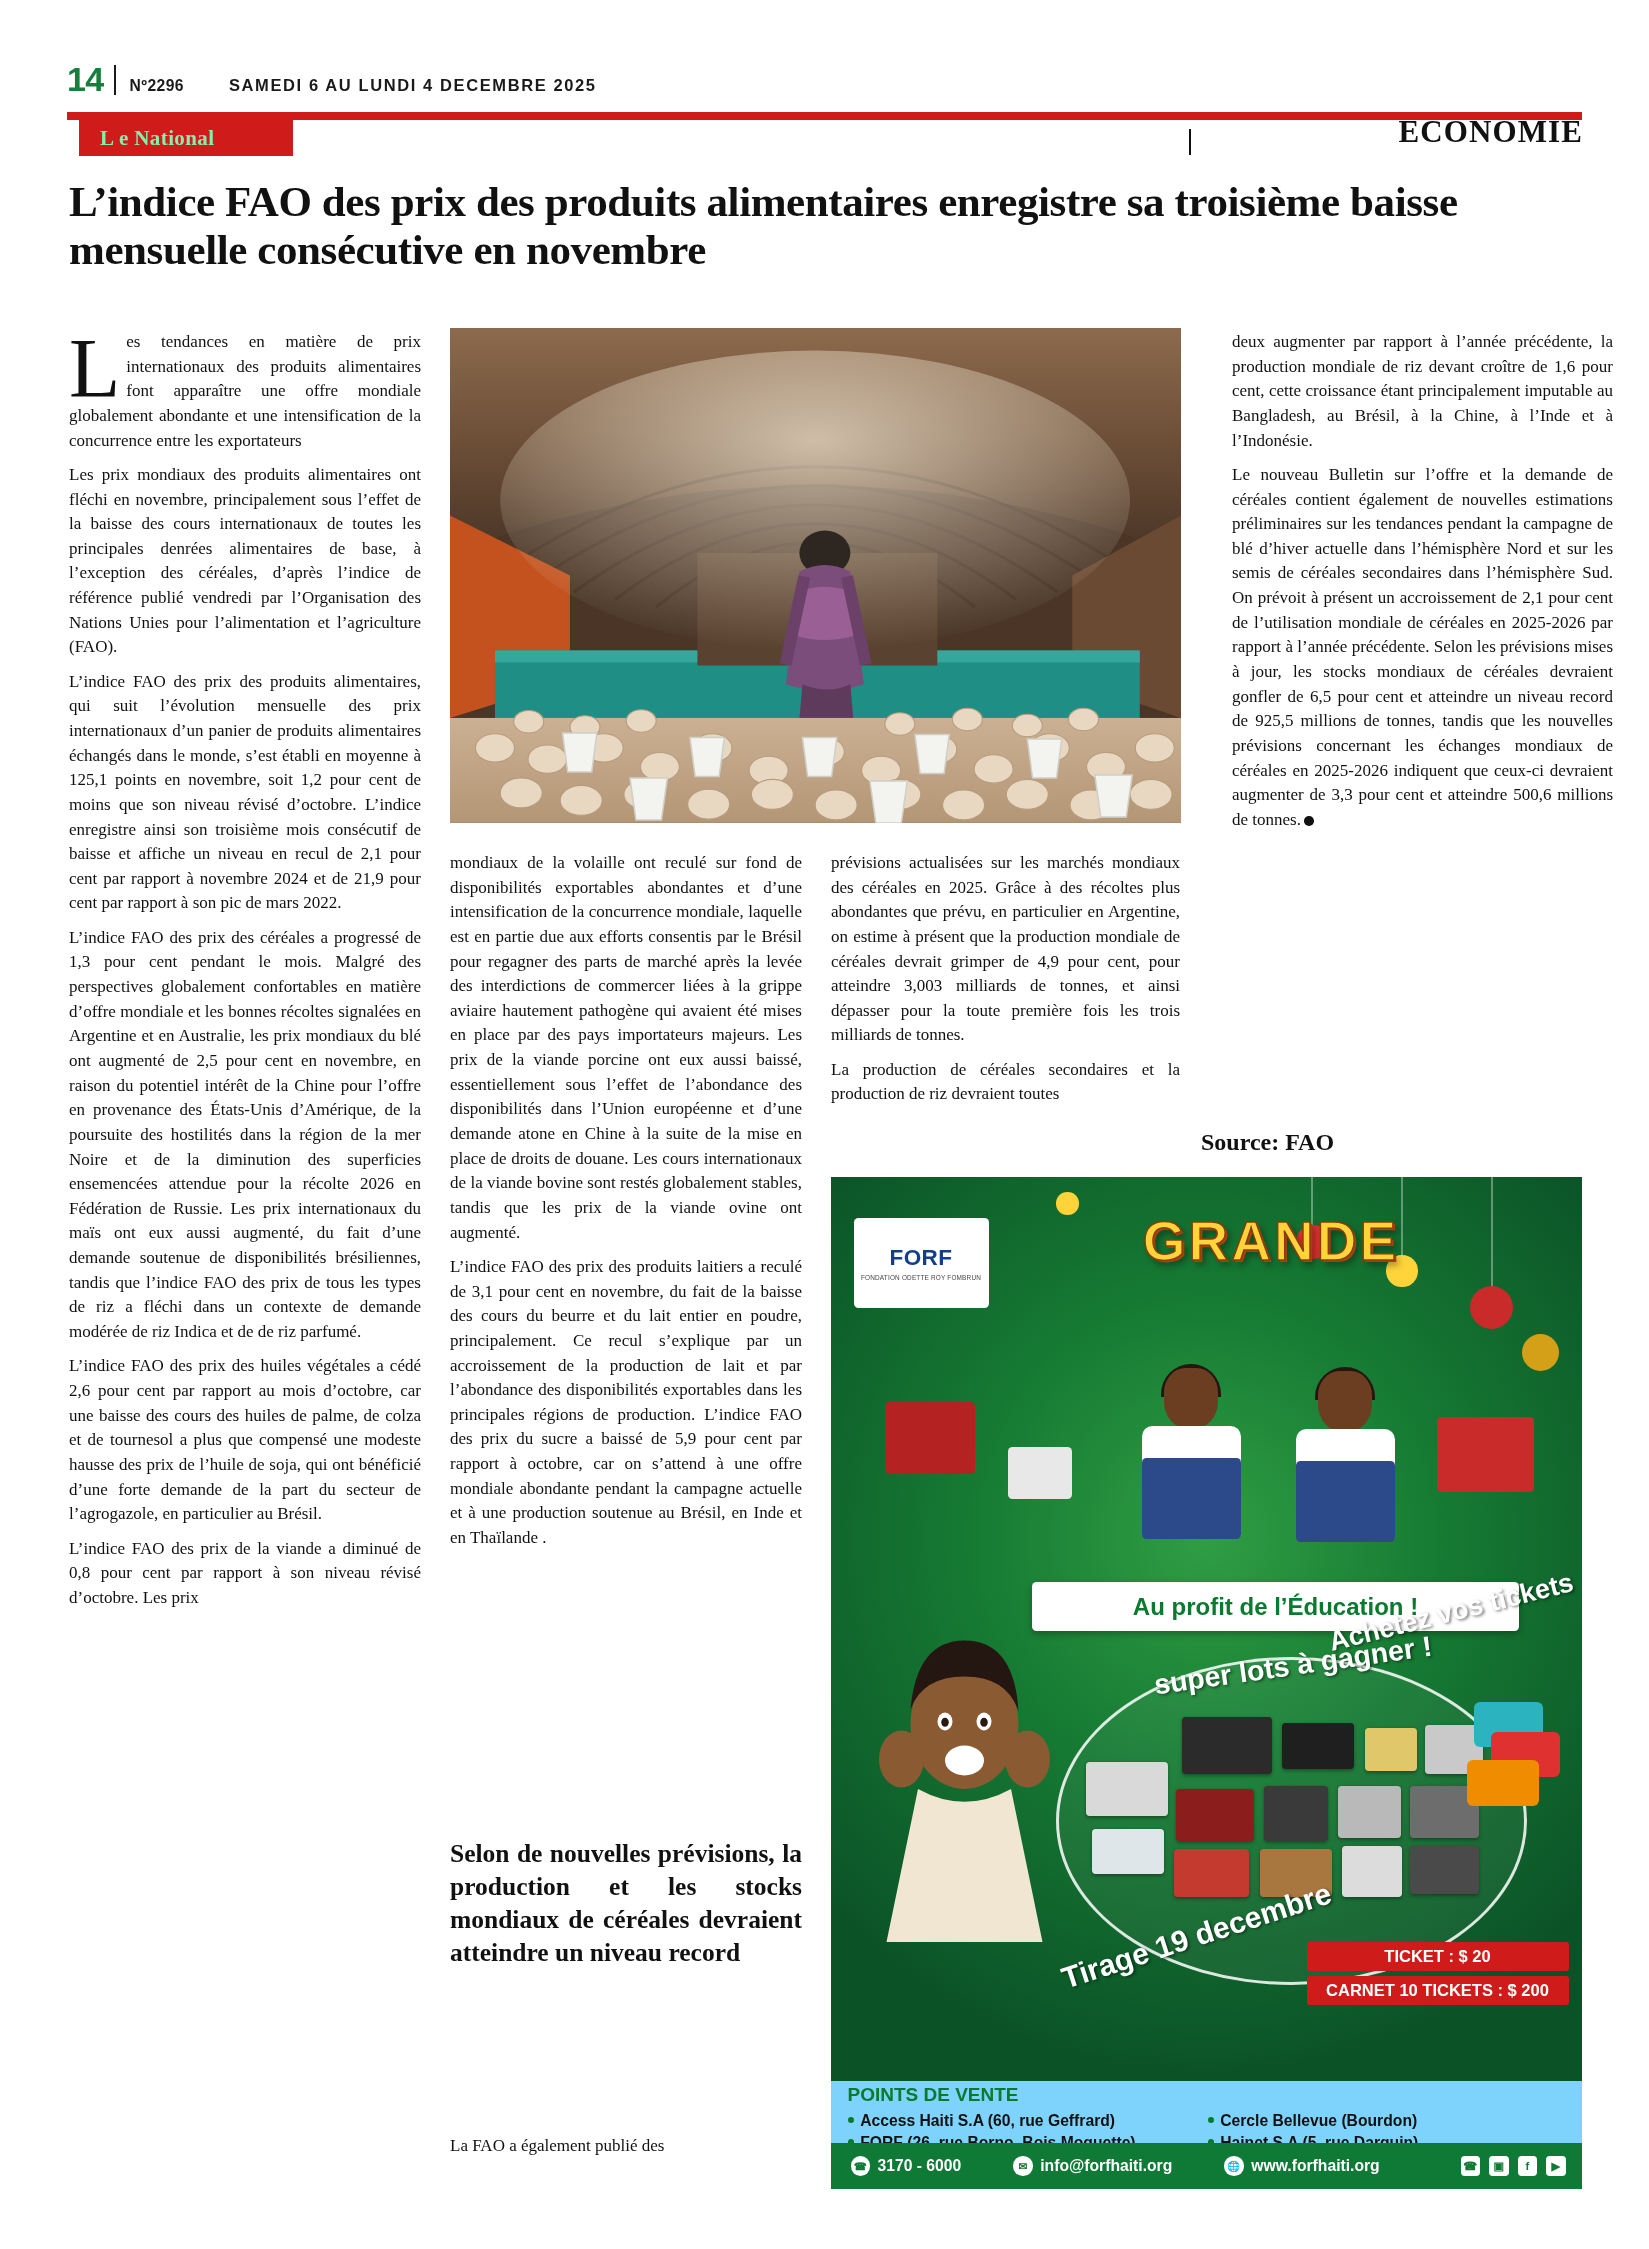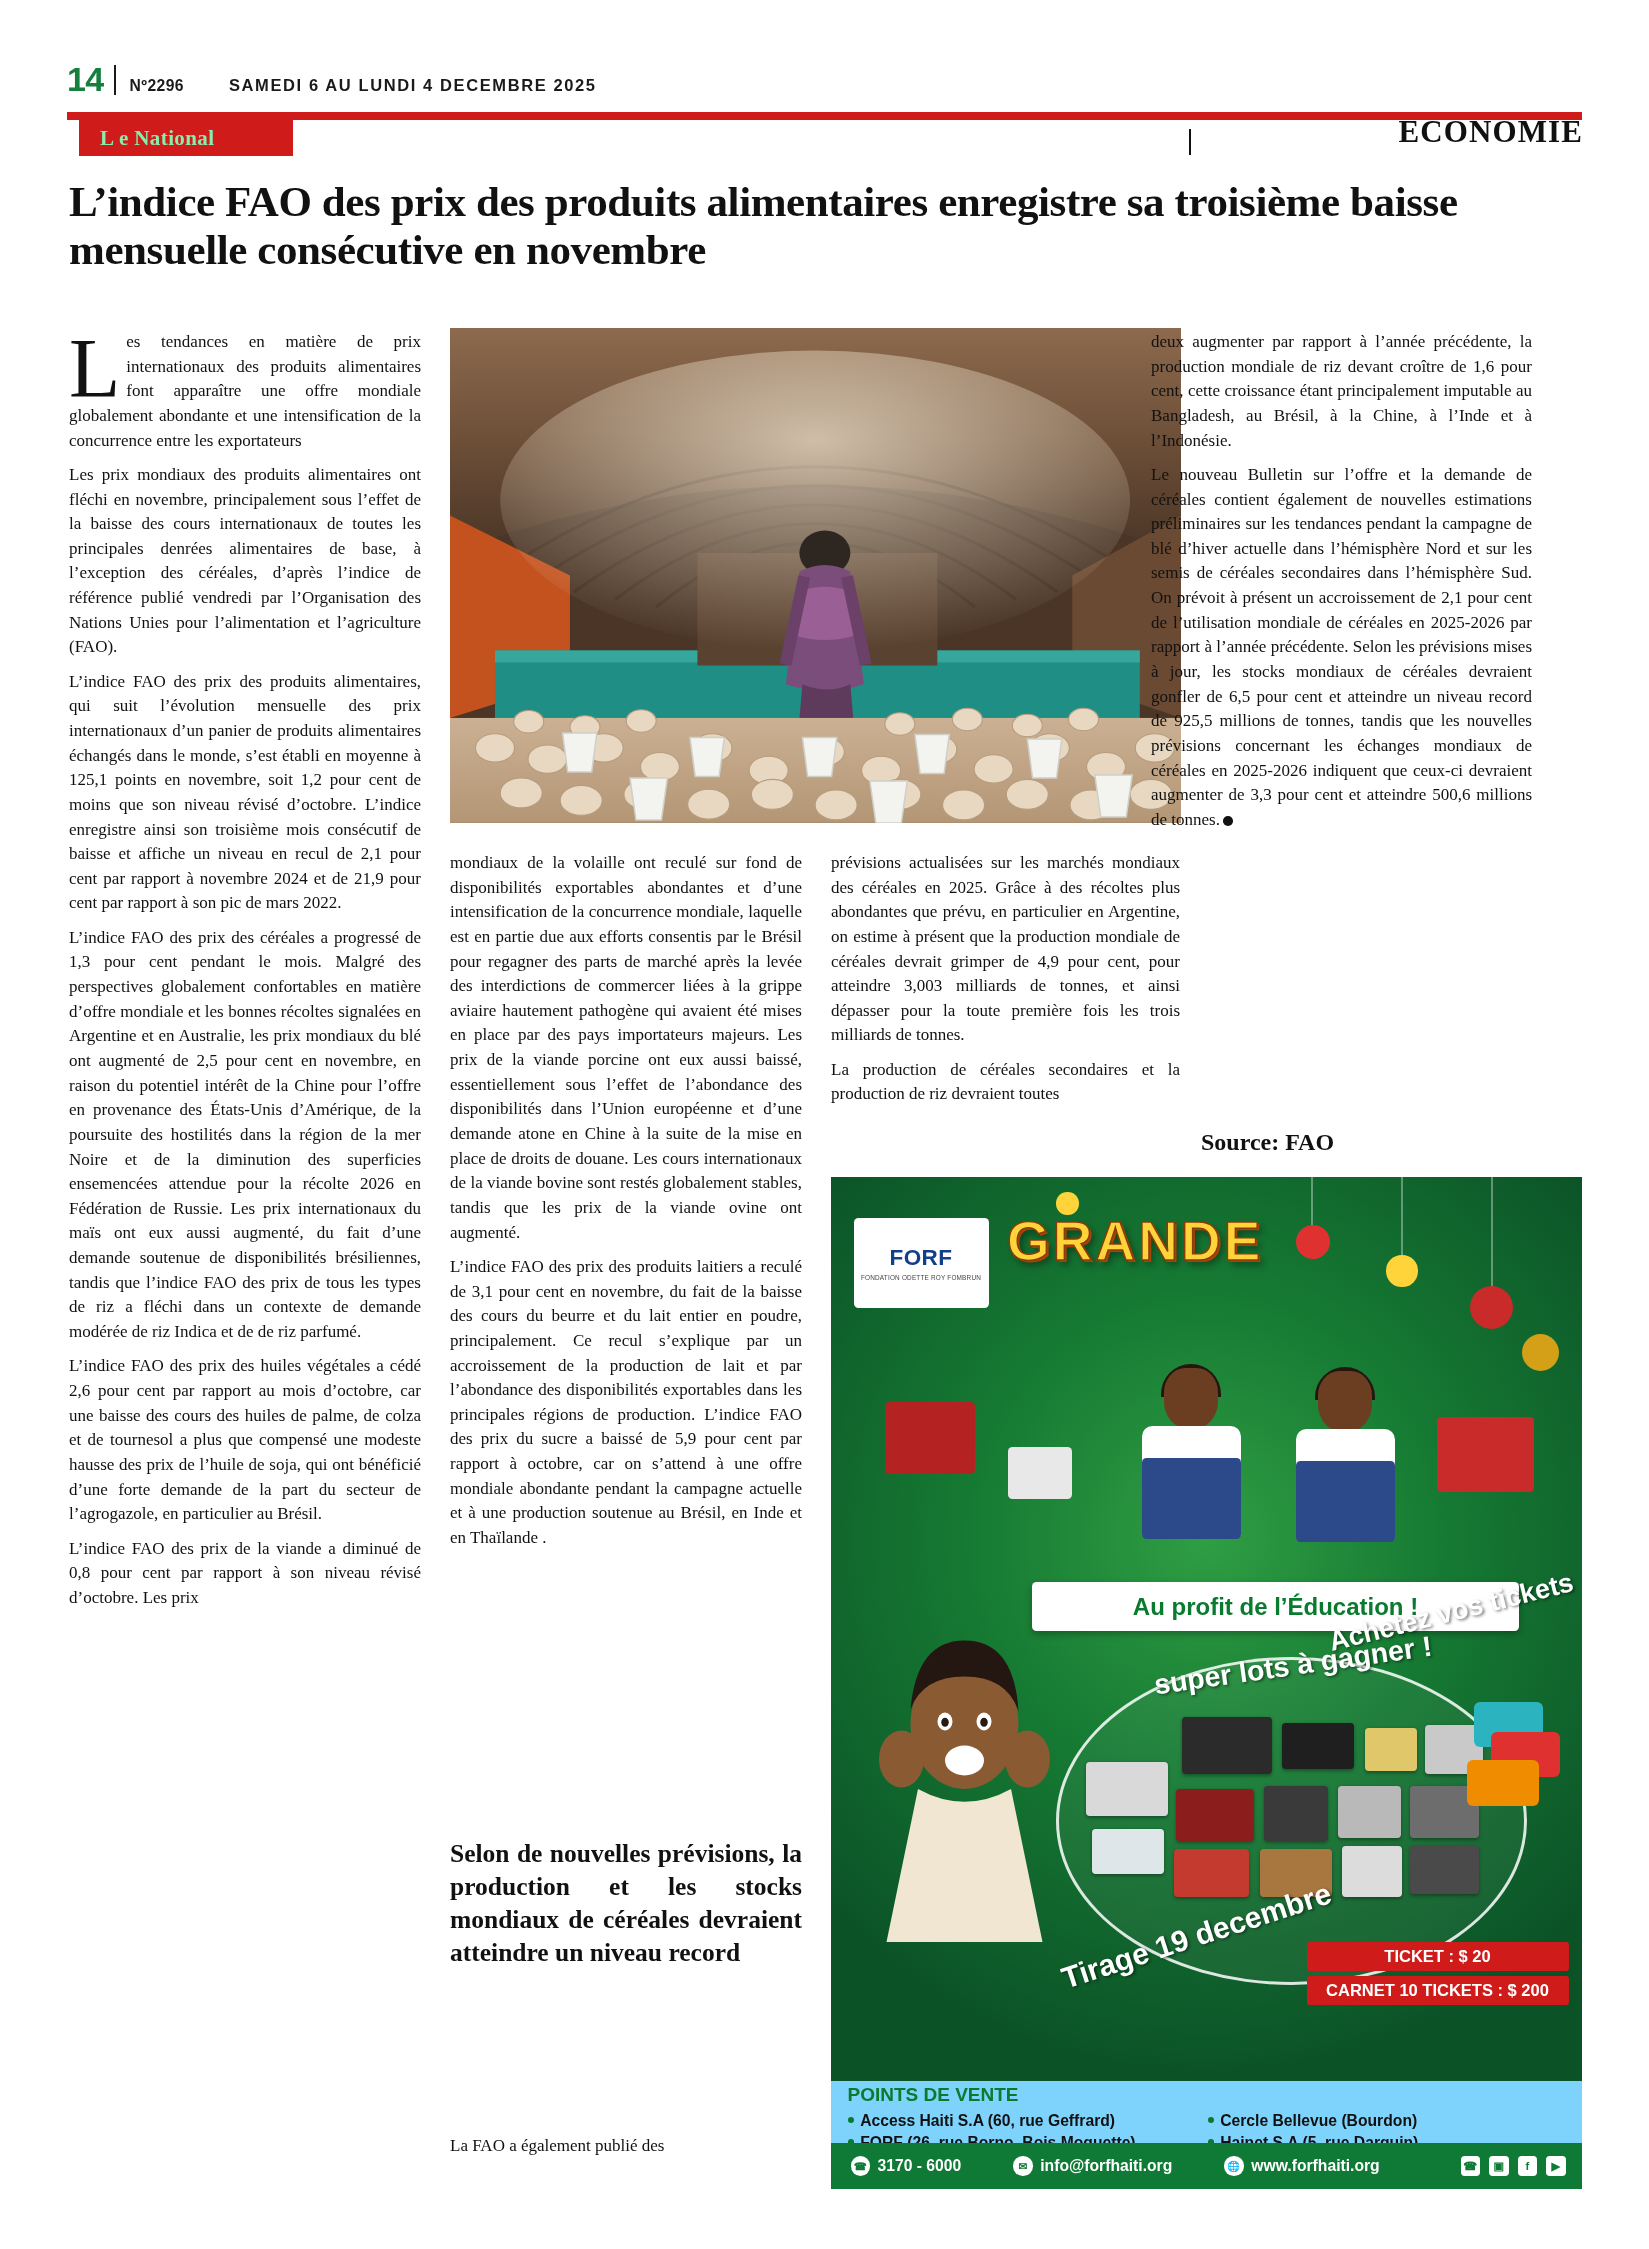--- a/index.html
+++ b/index.html
@@ -124,21 +124,21 @@
     font-size: 17px;
     line-height: 1.45;
     text-align: justify;
     color: #111;
   }
   .col p { margin: 0 0 9.7px 0; }
 
   .col1 { left: 69px;  top: 330px;  width: 352px; }
   .col2 { left: 450px; top: 851px; width: 352px; }
   .col3 { left: 831px; top: 851px; width: 349px; }
-  .col4 { left: 1151px; top: 330px;  width: 381px; font-family: Liberation Serif, serif; }
+  .col4 { left: 1232px; top: 330px;  width: 381px; font-family: Liberation Serif, serif; }
 
   .dropcap-para { position: relative; }
   .dropcap {
     float: left;
     font-family: "Liberation Serif", serif;
     font-size: 84px;
     line-height: 0.82;
     font-weight: normal;
     padding: 4.5px 6px 0 0;
     color: #111;
@@ -241,23 +241,23 @@
     letter-spacing: 0.4px;
   }
   .forf-sub {
     font-size: 6.4px;
     color: #444;
     margin-top: 3px;
     letter-spacing: 0.2px;
   }
   .grande {
     position: absolute;
-    left: 176px; top: 31.5px;
+    left: 170px; top: 31.5px;
     width: 540px;
-    text-align: left;
+    text-align: center;
   }
   .grande .g1 {
     font-family: "Liberation Sans", sans-serif;
     font-weight: bold;
     font-size: 55px;
     color: #ffd43b;
     letter-spacing: 3px;
     text-shadow: 2.2px 2.2px 0 #a8420a, 4.5px 4.5px 7.5px rgba(0,0,0,0.4);
     -webkit-text-stroke: 1.5px #8a3b06;
   }

